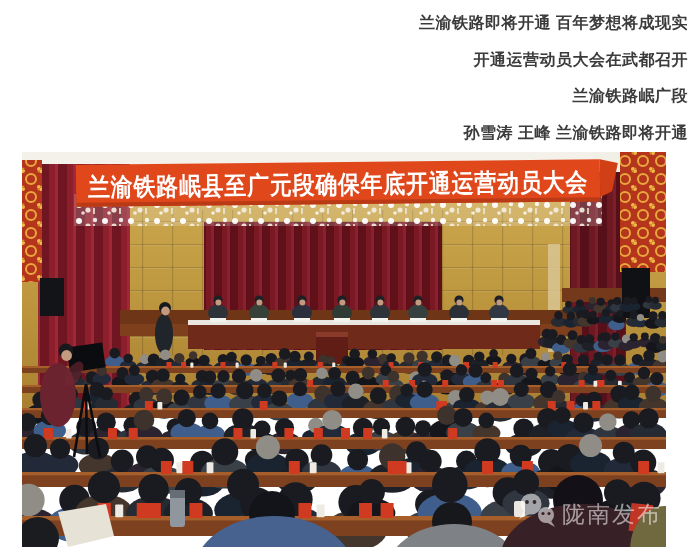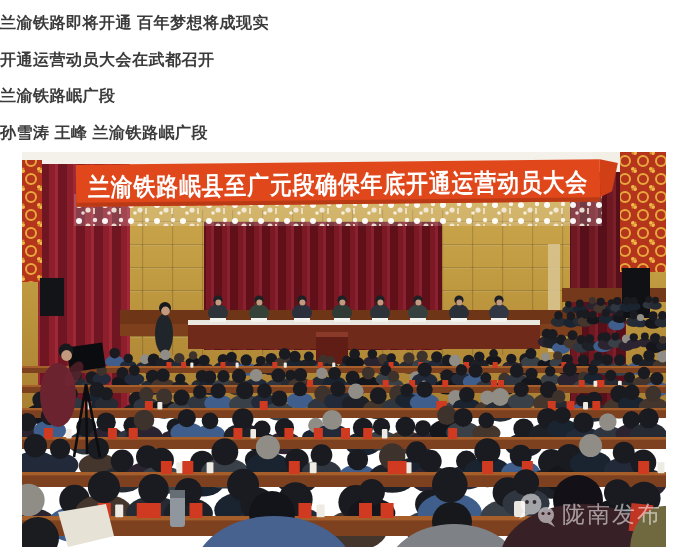--- a/index.html
+++ b/index.html
@@ -1,29 +1,29 @@
 <!DOCTYPE html>
 <html><head>
 <meta charset="utf-8">
 <style>
   html,body{margin:0;padding:0;background:#ffffff;}
   body{width:688px;height:547px;overflow:hidden;font-family:"Liberation Sans","DejaVu Sans",sans-serif;}
   .headlines{padding-top:5px;}
-  .headline{margin:0;text-align:left;font-size:16px;font-weight:700;color:#3b3b3b;line-height:36.5px;letter-spacing:0.5px;}
+  .headline{margin:0;text-align:right;font-size:16px;font-weight:700;color:#3b3b3b;line-height:36.5px;letter-spacing:0.5px;}
   .photo-wrap{margin:1px 22px 0 22px;width:540px;height:395px;}
   .photo-wrap svg{display:block;}
 </style>
 </head>
 <body>
 
 <div class="headlines">
   <p class="headline">兰渝铁路即将开通 百年梦想将成现实</p>
   <p class="headline">开通运营动员大会在武都召开</p>
   <p class="headline">兰渝铁路岷广段</p>
-  <p class="headline">孙雪涛 王峰 兰渝铁路岷广段</p>
+  <p class="headline">孙雪涛 王峰 兰渝铁路即将开通</p>
 </div>
 
 <div class="photo-wrap">
 <svg width="644" height="395" viewBox="0 0 644 395">
   <defs>
     <linearGradient id="wallGrad" x1="0" y1="0" x2="0" y2="1">
       <stop offset="0" stop-color="#d3ad55"></stop>
       <stop offset="0.5" stop-color="#c09a40"></stop>
       <stop offset="1" stop-color="#a87f32"></stop>
     </linearGradient>

